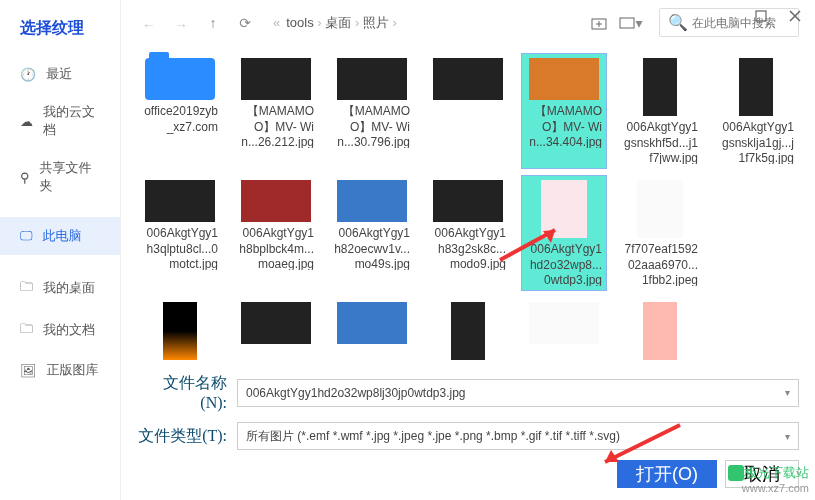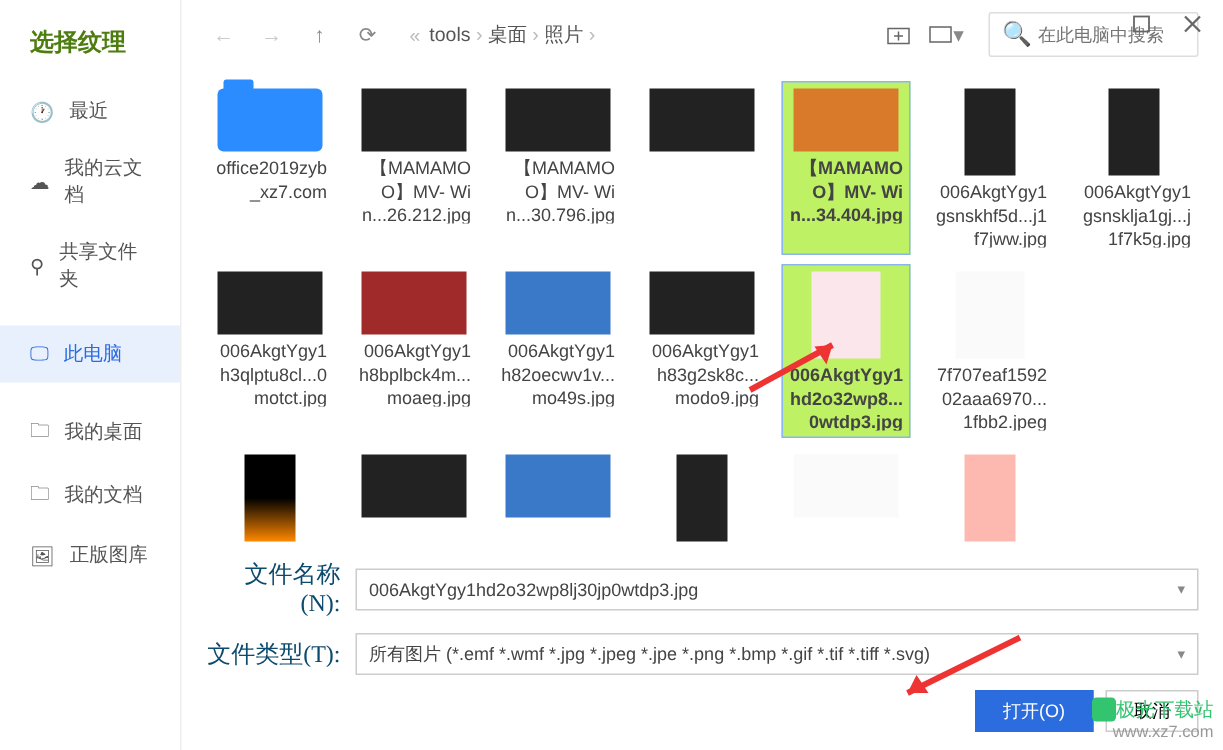--- a/index.html
+++ b/index.html
@@ -1,50 +1,50 @@
 <!DOCTYPE html>
 <html><head>
 <meta charset="utf-8">
 <style>
 * { margin: 0; padding: 0; box-sizing: border-box; font-family: "Microsoft YaHei", Arial, sans-serif; }
 body { background: #fff; width: 815px; height: 500px; overflow: hidden; position: relative; }
 .dialog { display: flex; width: 100%; height: 100%; }
 .sidebar { width: 160px; background: #fff; border-right: 1px solid #eee; padding-top: 0; }
-.sidebar-title { font-size: 16px; font-weight: bold; padding: 18px 20px 16px; color: #4d7c0f; }
+.sidebar-title { font-size: 16px; font-weight: bold; padding: 18px 20px 16px; color: #1d4ed8; }
 .sidebar-item { display: flex; align-items: center; padding: 10px 20px; font-size: 13px; color: #555; cursor: pointer; gap: 10px; }
 .sidebar-item.active { background: #e8f0fe; color: #2b6cdf; }
 .sidebar-divider { height: 12px; }
 .main { flex: 1; display: flex; flex-direction: column; }
 .topbar { display: flex; align-items: center; padding: 8px 16px; gap: 8px; }
 .nav-btn { width: 24px; height: 24px; display: flex; align-items: center; justify-content: center; color: #888; cursor: pointer; font-size: 14px; }
 .crumbs { display: flex; align-items: center; gap: 6px; font-size: 13px; color: #555; margin-left: 8px; flex: 1; }
 .crumb { color: #555; }
 .crumb-sep { color: #bbb; }
 .view-btns { display: flex; gap: 8px; margin-right: 8px; }
 .search { display: flex; align-items: center; border: 1px solid #ddd; padding: 4px 8px; border-radius: 2px; width: 140px; }
 .search input { border: none; outline: none; font-size: 12px; width: 100%; color: #888; }
 .titlebar-btns { position: absolute; top: 8px; right: 12px; display: flex; gap: 18px; }
 .tb-btn { width: 16px; height: 16px; cursor: pointer; color: #666; display:flex; align-items:center; justify-content:center; }
 .grid { flex: 1; overflow: hidden; padding: 8px 16px; }
 .grid-row { display: flex; gap: 10px; margin-bottom: 6px; }
 .item { width: 86px; display: flex; flex-direction: column; align-items: center; padding: 4px; border: 1px solid transparent; }
-.item.selected { background: #bef264; border: 1px solid #8ab5f0; font-weight: bold; }
+.item.selected { background: #5eead4; border: 1px solid #8ab5f0; }
 .thumb { width: 70px; height: 42px; background: #333; display:flex; align-items:center; justify-content:center; }
 .thumb.folder { background: #2b8cff; border-radius: 4px; position: relative; }
 .thumb.folder::before { content:""; position:absolute; top:-6px; left:4px; width:20px; height:8px; background:#2b8cff; border-radius:2px 2px 0 0;}
 .thumb.tall { height: 58px; width: 34px; }
 .thumb.tall2 { height:58px; width:46px; }
 .label { font-size: 12px; color: #444; text-align: right; line-height: 1.3; margin-top: 4px; word-break: break-all; max-height: 44px; overflow: hidden; }
 .bottom { padding: 6px 16px 12px; }
 .row { display: flex; align-items: center; margin-bottom: 10px; gap: 10px; }
 .lbl { font-size: 16px; color: #0c4a6e; width: 90px; text-align: right; font-family: Liberation Serif, serif; }
 .sel { flex: 1; border: 1px solid #ccc; height: 28px; font-size: 12px; padding: 0 8px; display:flex; align-items:center; justify-content:space-between; color:#444; background:#fff; }
 .sel .chev { color:#888; font-size:10px; }
 .btn-row { display: flex; justify-content: flex-end; gap: 8px; }
-.btn { height: 28px; padding: 0 18px; font-size: 12px; border: 1px solid #ccc; background: #fff; cursor: pointer; display:flex; align-items:center; }
+.btn { height: 28px; padding: 0 18px; font-size: 18px; border: 1px solid #ccc; background: #fff; cursor: pointer; display:flex; align-items:center; }
 .btn.primary { background: #2b6cdf; border-color: #2b6cdf; color: #fff; }
 .watermark { position: absolute; right: 6px; bottom: 6px; font-size: 11px; color: #888; display:flex; flex-direction:column; align-items:flex-end; pointer-events:none;}
 .watermark .logo { display:flex; align-items:center; gap:0; font-size:13px; color:#33c46f;}
 .watermark .url { color:#999; font-size:11px;}
 .arrow-red { position: absolute; pointer-events: none; }
 .arrow-red svg { overflow: visible; }
 .t-dark{background:#222}.t-blue{background:#3a78c8}.t-orange{background:#d87a2a}.t-red{background:#a02a2a}.t-pink{background:#fbe6eb}.t-white{background:#fafafa}.t-fire{background:linear-gradient(#000,#000 50%,#f80 100%)}.t-peach{background:#fdb9b0}
 .nav-btn.disabled{color:#ccc}
 </style>
 </head>

